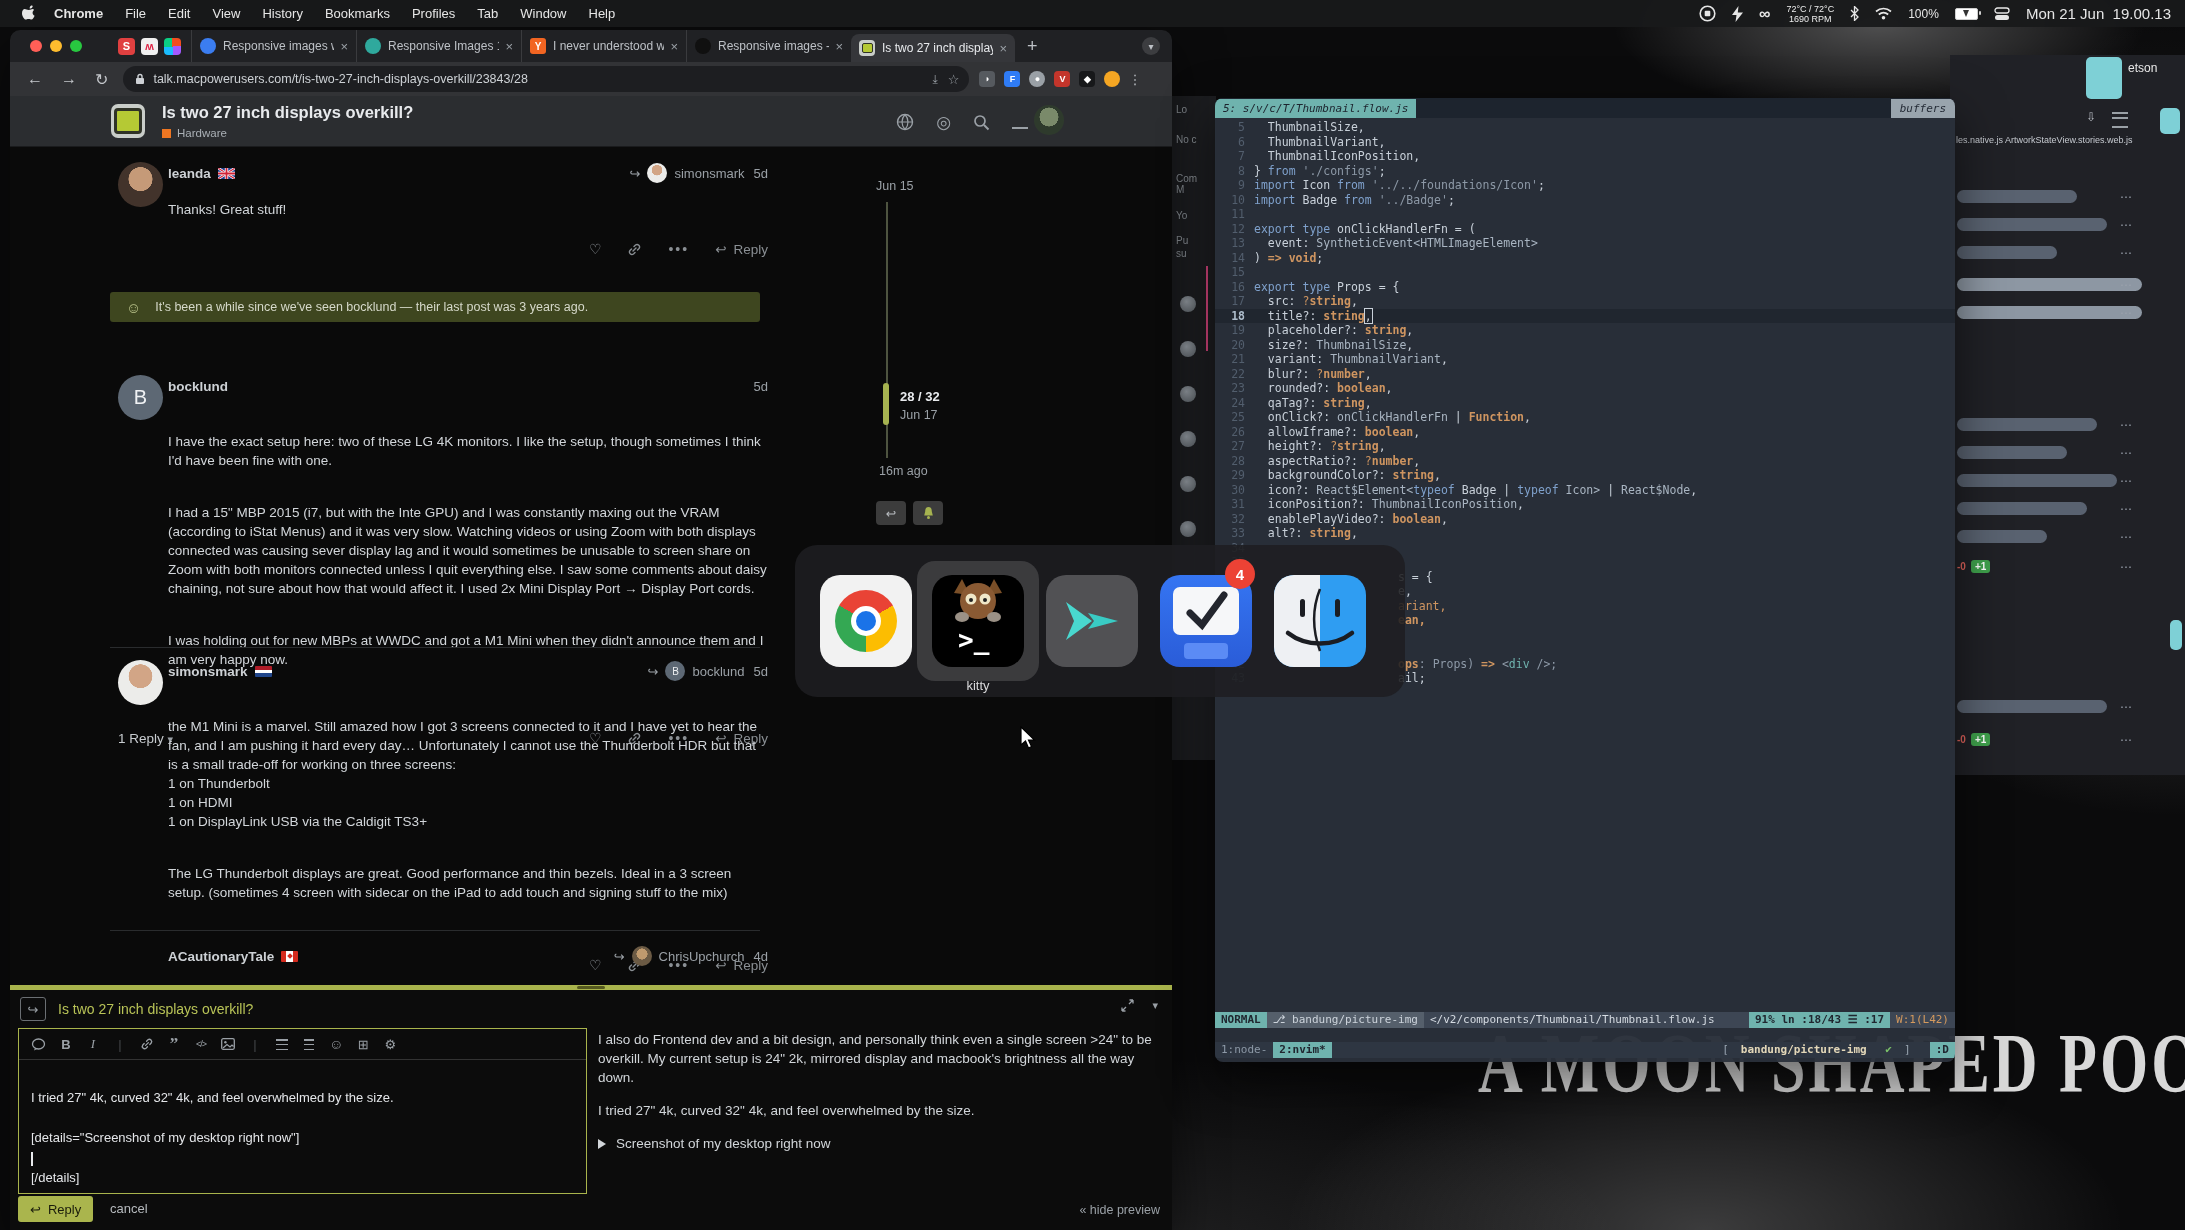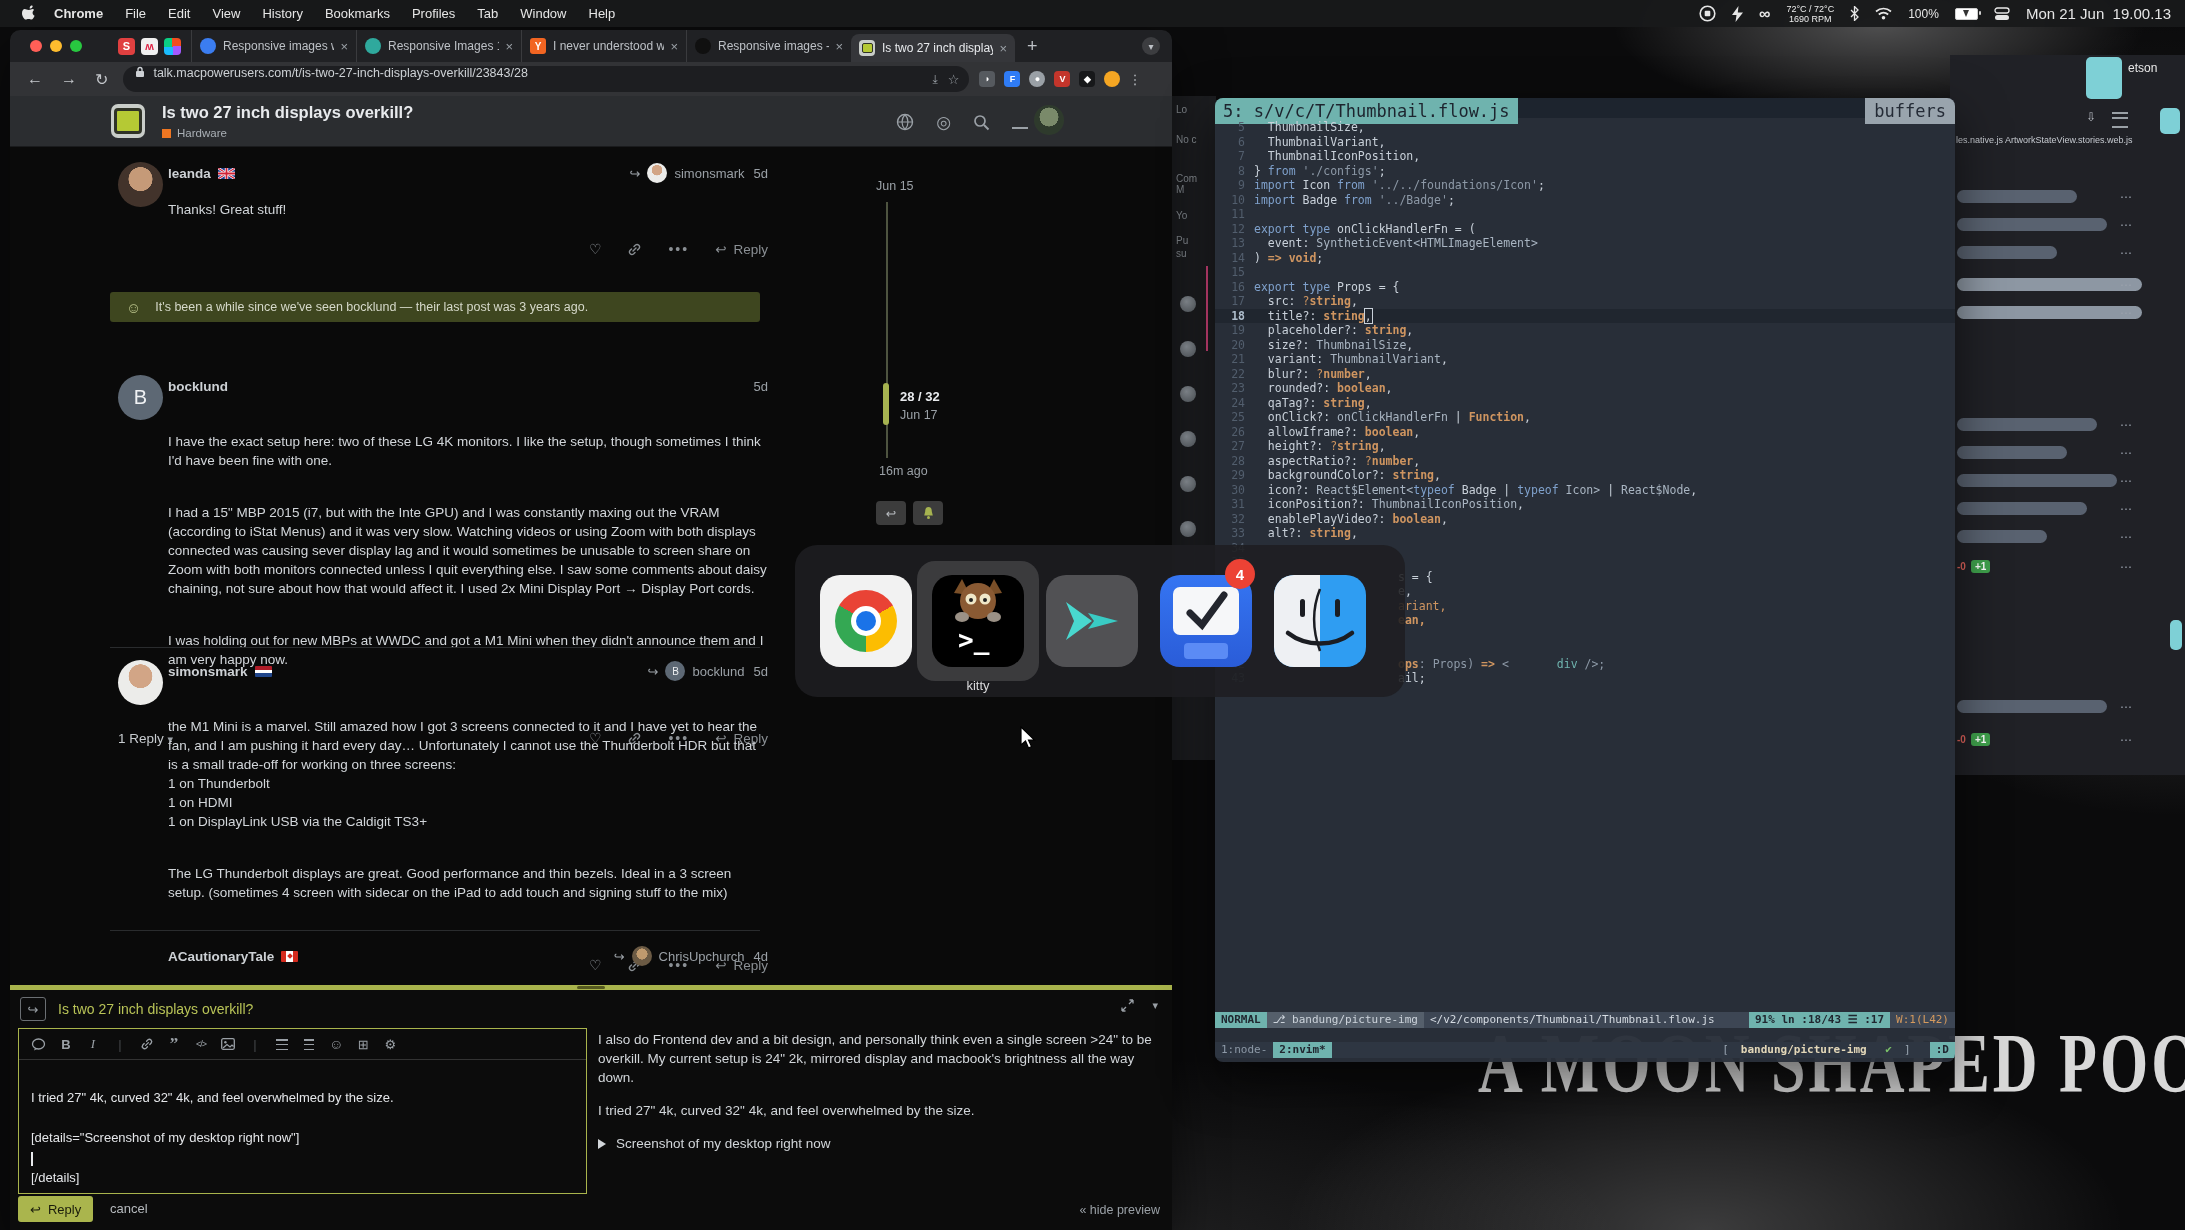--- a/index.html
+++ b/index.html
@@ -52,21 +52,21 @@
   #tabs{display:flex;align-items:center;height:100%;margin-left:10px;flex:1;}
   .tab{display:flex;align-items:center;height:100%;width:148px;padding:0 8px;color:#bdc1c6;font-size:12px;border-left:1px solid #3a3b3e;}
   .tab.active{background:#35363a;border-radius:8px 8px 0 0;color:#e8eaed;border-left:none;height:28px;margin-top:4px;}
   .tab .fv{width:16px;height:16px;border-radius:50%;margin-right:7px;flex:none;display:flex;align-items:center;justify-content:center;font-size:10px;font-weight:bold;color:#fff;}
   .tab .t-title{white-space:nowrap;overflow:hidden;flex:1;}
   .tab .x{margin-left:6px;color:#9aa0a6;font-size:13px;}
   #newtab{color:#bdc1c6;font-size:18px;padding:0 12px;}
   #tabsearch{margin-left:auto;margin-right:12px;width:18px;height:18px;border-radius:50%;background:#3c3d40;color:#bdc1c6;font-size:10px;display:flex;align-items:center;justify-content:center;}
   #toolbar{position:absolute;left:0;top:32px;width:100%;height:34px;background:#323336;display:flex;align-items:center;}
   .nav-ic{color:#c5c8cc;font-size:16px;padding:0 9px;}
-  #omnibox{height:26px;background:#1d1e21;border-radius:14px;flex:none;width:846px;margin-left:6px;display:flex;color:#cdd1d5;font-size:12.5px;}
+  #omnibox{height:26px;background:#1d1e21;border-radius:14px;flex:none;width:846px;margin-left:6px;display:flex;align-items:center;color:#cdd1d5;font-size:12.5px;}
   #omnibox .lock{margin:0 8px 0 12px;}
   #omni-right{margin-left:auto;display:flex;align-items:center;gap:10px;margin-right:10px;color:#9aa0a6;}
   #ext-icons{display:flex;align-items:center;gap:9px;margin-left:10px;}
   .ext{width:16px;height:16px;border-radius:4px;display:flex;align-items:center;justify-content:center;font-size:9px;font-weight:bold;color:#fff;}
   #brmenu{color:#bdc1c6;margin:0 10px 0 8px;font-size:13px;letter-spacing:1px;}
   
   #fheader{position:absolute;left:0;top:66px;width:100%;height:50px;background:#2b2d30;border-bottom:1px solid #1a1b1d;}
   #flogo{position:absolute;left:101px;top:8px;width:34px;height:34px;border-radius:7px;background:#c9cdc9;display:flex;align-items:center;justify-content:center;}
   #flogo .scr{width:22px;height:20px;background:#b5c934;border:3px solid #2f3227;border-radius:4px;}
   #ftitle{position:absolute;left:152px;top:7px;font-size:16.5px;font-weight:bold;color:#e8eaed;}
@@ -149,32 +149,32 @@
   #sw-things{left:365px;background:linear-gradient(#3575f2,#2a5cd8);}
   #sw-things .card{position:absolute;left:13px;top:12px;width:66px;height:48px;background:#f6f7f9;border-radius:7px;}
   #sw-things .pocket{position:absolute;left:24px;bottom:8px;width:44px;height:16px;background:#5b8bf5;border-radius:4px;}
   #sw-badge{position:absolute;left:430px;top:14px;width:30px;height:30px;border-radius:50%;background:#ec4235;color:#fff;font-size:15px;font-weight:bold;display:flex;align-items:center;justify-content:center;z-index:2;}
   #sw-finder{left:479px;background:#2f9df2;overflow:hidden;}
   #sw-finder .half{position:absolute;left:0;top:0;width:46px;height:92px;background:#eef0f3;}
   #sw-label{position:absolute;left:122px;top:133px;width:122px;text-align:center;color:#d8d8da;font-size:13px;}
   
   #terminal{left:1215px;top:98px;width:740px;height:964px;background:rgba(41,47,58,.97);border-radius:8px;overflow:hidden;
     font-family:"DejaVu Sans Mono",monospace;font-size:11.5px;z-index:10;}
-  #ttabs{display:flex;align-items:flex-start;height:20px;background:#1d242e;font-size:17px;}
+  #ttabs{display:flex;align-items:flex-end;height:20px;background:#1d242e;font-size:11px;font-style:italic;}
   #ttab-active{background:#6fb3ae;color:#1d242e;padding:3px 8px;}
   #ttab-buffers{margin-left:auto;background:#99a4ad;color:#242b36;padding:3px 9px;}
   #code{padding-top:2px;}
   .trow{display:flex;height:14.5px;line-height:14.5px;white-space:pre;}
   .trow.cur{background:#20262f;}
   .gut{width:30px;text-align:right;color:#525e6d;flex:none;}
   .trow.cur .gut{color:#aebdcc;font-weight:bold;}
   .cl{margin-left:9px;}
   .pad{display:inline-block;width:144px;}
   .c-kw{color:#7fa1cc;} .c-or{color:#cf9560;} .c-ob{color:#cf9560;font-weight:bold;}
-  .c-ty{color:#a9b5c2;} .c-dim{color:#8d99a7;} .c-id{color:#c9d1da;} .c-teal{color:#6fb3ae;margin-left:48px;}
+  .c-ty{color:#a9b5c2;} .c-dim{color:#8d99a7;} .c-id{color:#c9d1da;} .c-teal{color:#6fb3ae;}
   .c-cu{color:#c9d1da;border:1px solid #c9d1da;margin:-1px;}
   #vimbar{position:absolute;left:0;top:914px;width:100%;height:16px;background:#3d4654;display:flex;font-size:11px;line-height:16px;}
   #tmuxbar{position:absolute;left:0;top:944px;width:100%;height:16px;background:#2e3642;display:flex;font-size:11px;line-height:16px;}
   .seg{padding:0 6px;white-space:pre;}
   .barR{margin-left:auto;display:flex;}
   
   #mcursor{left:1020px;top:726px;z-index:60;}
   .dots3{letter-spacing:2px;}
 </style>
 </head>

